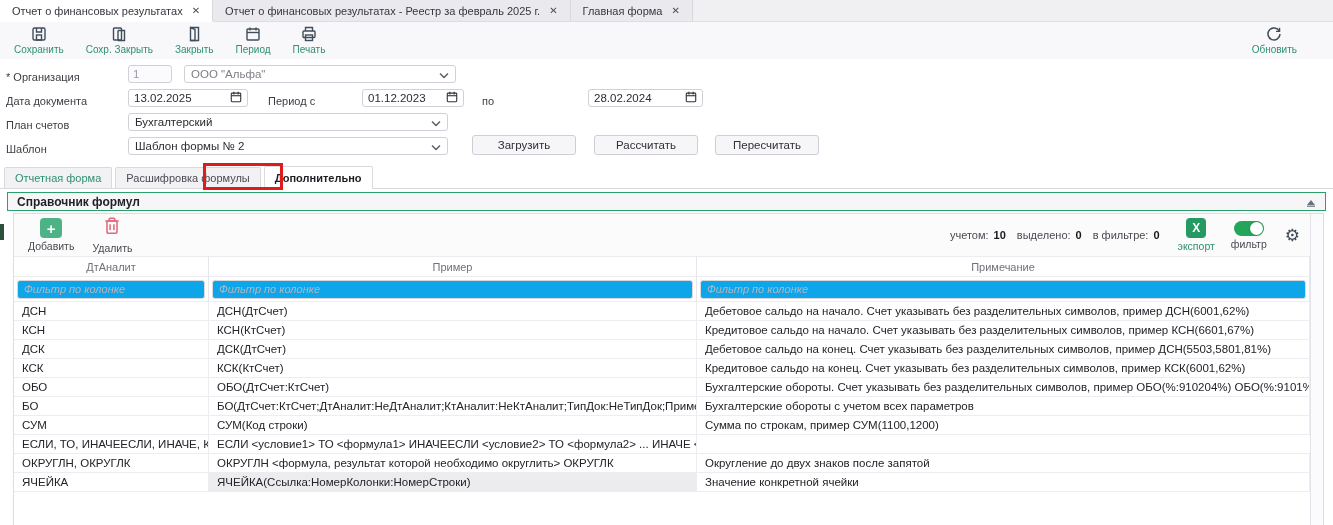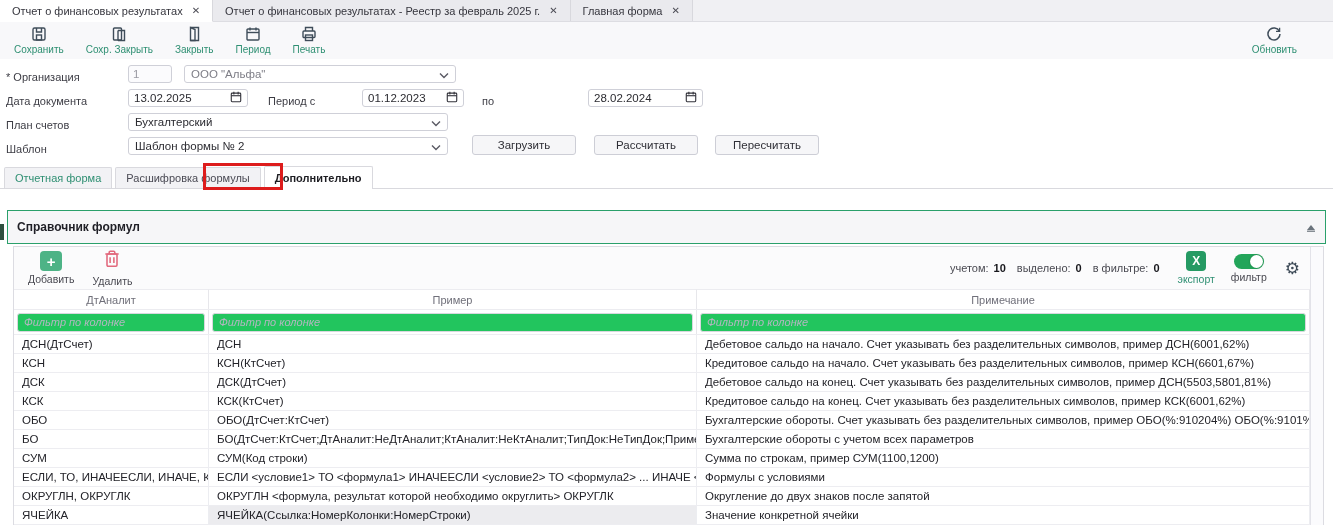--- a/index.html
+++ b/index.html
@@ -41,22 +41,22 @@
   
   .subtabs { display:flex; align-items:flex-end; height:24px; border-bottom:1px solid #d9d9de; padding-left:4px; background:#fff; position:relative; }
   .stab { height:21px; display:flex; align-items:center; padding:0 10px; font-size:11px;
           background:#f2f2f5; border:1px solid #d9d9de; border-bottom:none; margin-right:3px; border-radius:2px 2px 0 0; cursor:pointer; }
   .stab.t1 { color:#2e8f72; }
   .stab.t2 { color:#4a4a54; }
   .stab.active { background:#fff; color:#1d1d22; font-weight:bold; height:23px; margin-bottom:-1px; }
   .redbox { position:absolute; left:203px; top:-2px; width:80px; height:27px; border:3px solid #dd1c1c; pointer-events:none; z-index:5; }
 
   
-  .panelhead { display:flex; align-items:center; justify-content:space-between; margin:21px 7px 0 7px; height:19px;
-               border:1px solid #2aa06b; background:#f6f6f8; padding:16px 9px; }
+  .panelhead { display:flex; align-items:center; justify-content:space-between; margin:3px 7px 0 7px; height:19px;
+               border:1px solid #2aa06b; background:#f6f6f8; padding:8px 9px; }
   .panelhead .ptitle { font-size:12px; font-weight:bold; color:#1f1f26; }
 
   .sidehandle { position:absolute; left:0; top:224px; width:4px; height:16px; background:#2f4f3f; }
 
   
   .gridwrap { margin:2px 9px 0 13px; border:1px solid #dcdce2; height:326px; display:flex; background:#fff; }
   .gridmain { flex:1; display:flex; flex-direction:column; }
   .gridscroll { width:13px; border-left:1px solid #e3e3e9; background:#fbfbfd; }
 
   .gtoolbar { display:flex; align-items:center; height:42px; background:#fbfbfc; padding:0 10px 0 14px; }
@@ -72,21 +72,21 @@
   .toggle .knob { position:absolute; right:1px; top:1px; width:13px; height:13px; border-radius:50%; background:#fff; box-shadow:0 0 2px rgba(0,0,0,.3); }
   .gear { font-size:17px; color:#3d4a57; margin-left:4px; cursor:pointer; line-height:1; }
 
   .grow { display:grid; grid-template-columns:195px 488px 1fr; }
   .ghead { height:20px; }
   .ghead .hcell { display:flex; align-items:center; justify-content:center; font-size:11px; color:#70707a;
                   border-right:1px solid #e7e7eb; border-top:1px solid #ececf0; background:#fff; }
   .gfilter { height:25px; border-top:1px solid #ececf0; }
   .gfilter .fcell { display:flex; align-items:center; padding:0 3px; border-right:1px solid #e7e7eb; }
   .gfilter input { width:100%; height:19px; border:1px solid #d8d8de; border-radius:3px; font-size:11px;
-                   padding:0 6px; color:#333; font-family:"Liberation Sans", sans-serif; background:#22c55e; }
+                   padding:0 6px; color:#333; font-family:"Liberation Sans", sans-serif; background:#0ea5e9; }
   .gfilter input::placeholder { font-style:italic; color:#b3b6c0; }
 
   .drow { height:19px; border-top:1px solid #ededf1; cursor:default; }
   .drow .dcell { display:flex; align-items:center; font-size:11.5px; color:#232329; padding:0 8px;
                  border-right:1px solid #ecedf1; white-space:nowrap; overflow:hidden; }
   .drow .dcell.hl { background:#ececef; }
   .gridbottom { border-top:1px solid #ededf1; flex:1; }
 </style>
 </head>
 <body>
@@ -307,22 +307,22 @@
           </div>
         <div class="fcell">
             <input placeholder="Фильтр по колонке" style="">
           </div>
         <div class="fcell">
             <input placeholder="Фильтр по колонке" style="">
           </div>
       </div>
 
       <div class="grow drow">
+        <div class="dcell">ДСН</div>
         <div class="dcell">ДСН(ДтСчет)</div>
-        <div class="dcell">ДСН</div>
         <div class="dcell">Дебетовое сальдо на начало. Счет указывать без разделительных символов, пример ДСН(6001,62%)</div>
       </div>
       <div class="grow drow">
         <div class="dcell">КСН</div>
         <div class="dcell">КСН(КтСчет)</div>
         <div class="dcell">Кредитовое сальдо на начало. Счет указывать без разделительных символов, пример КСН(6601,67%)</div>
       </div>
       <div class="grow drow">
         <div class="dcell">ДСК</div>
         <div class="dcell">ДСК(ДтСчет)</div>
@@ -344,21 +344,20 @@
         <div class="dcell">Бухгалтерские обороты с учетом всех параметров</div>
       </div>
       <div class="grow drow">
         <div class="dcell">СУМ</div>
         <div class="dcell">СУМ(Код строки)</div>
         <div class="dcell">Сумма по строкам, пример СУМ(1100,1200)</div>
       </div>
       <div class="grow drow">
         <div class="dcell">ЕСЛИ, ТО, ИНАЧЕЕСЛИ, ИНАЧЕ, КОНЕЦ</div>
         <div class="dcell">ЕСЛИ &lt;условие1&gt; ТО &lt;формула1&gt; ИНАЧЕЕСЛИ &lt;условие2&gt; ТО &lt;формула2&gt; ... ИНАЧЕ &lt;последняя формула&gt; КОН...</div>
-        <div class="dcell">Формулы с условиями</div>
       </div>
       <div class="grow drow">
         <div class="dcell">ОКРУГЛН, ОКРУГЛК</div>
         <div class="dcell">ОКРУГЛН &lt;формула, результат которой необходимо округлить&gt; ОКРУГЛК</div>
         <div class="dcell">Округление до двух знаков после запятой</div>
       </div>
       <div class="grow drow">
         <div class="dcell">ЯЧЕЙКА</div>
         <div class="dcell hl">ЯЧЕЙКА(Ссылка:НомерКолонки:НомерСтроки)</div>
         <div class="dcell">Значение конкретной ячейки</div>

